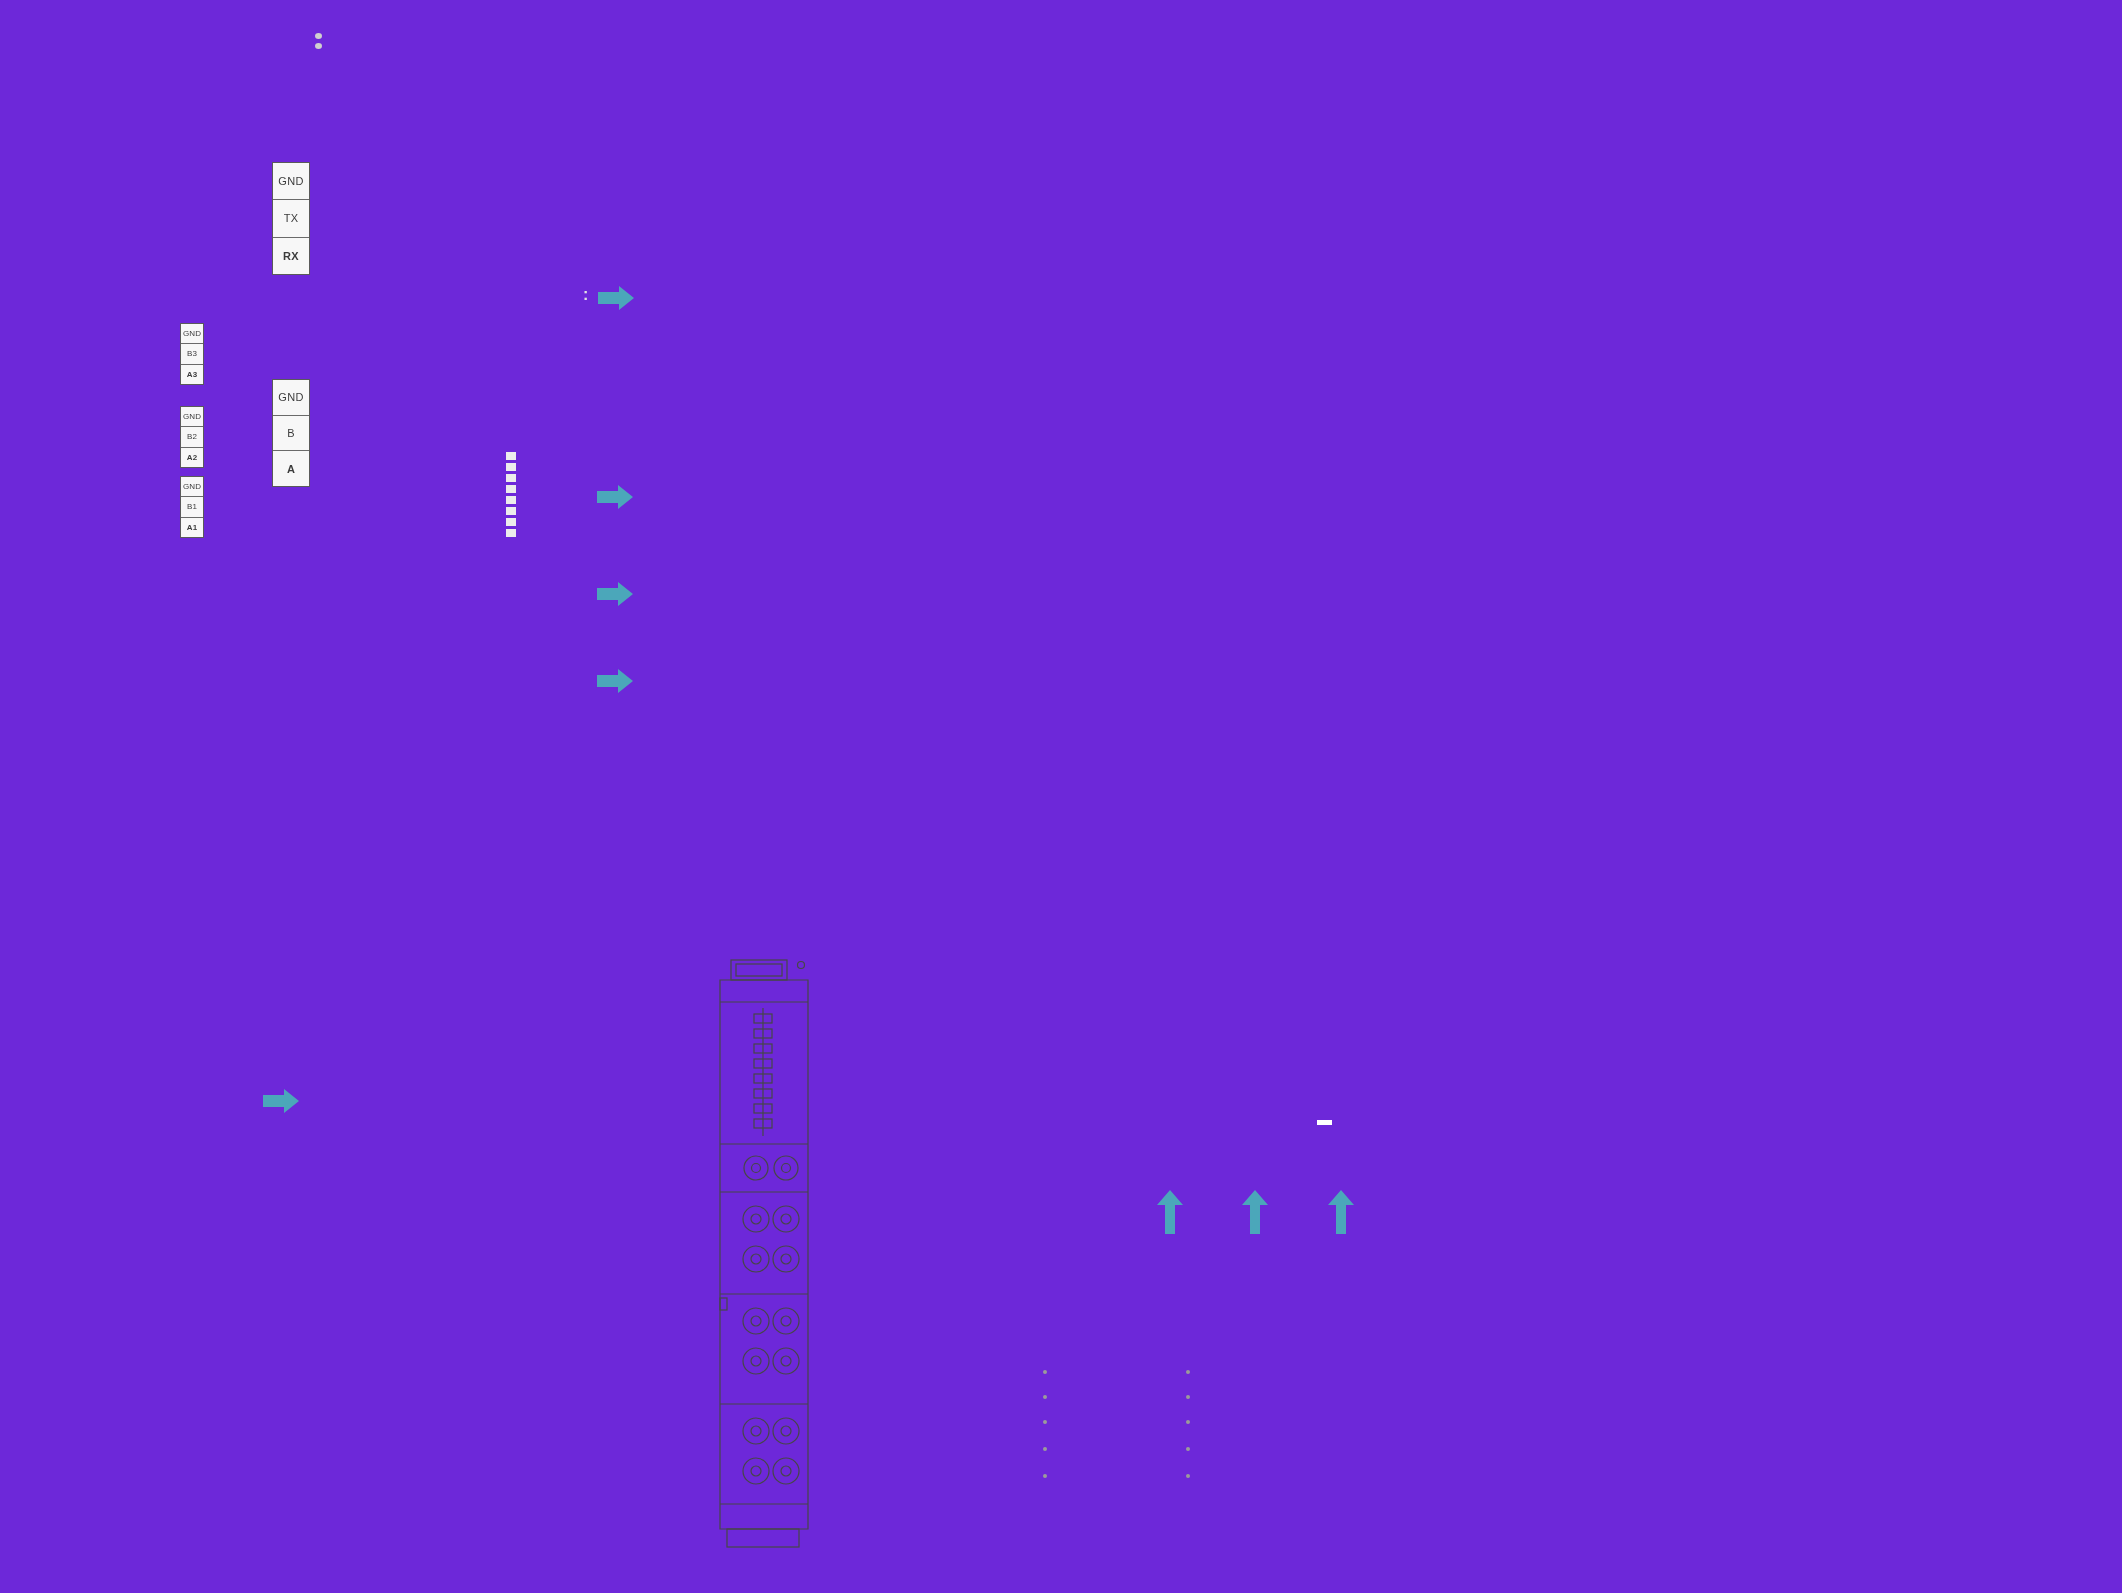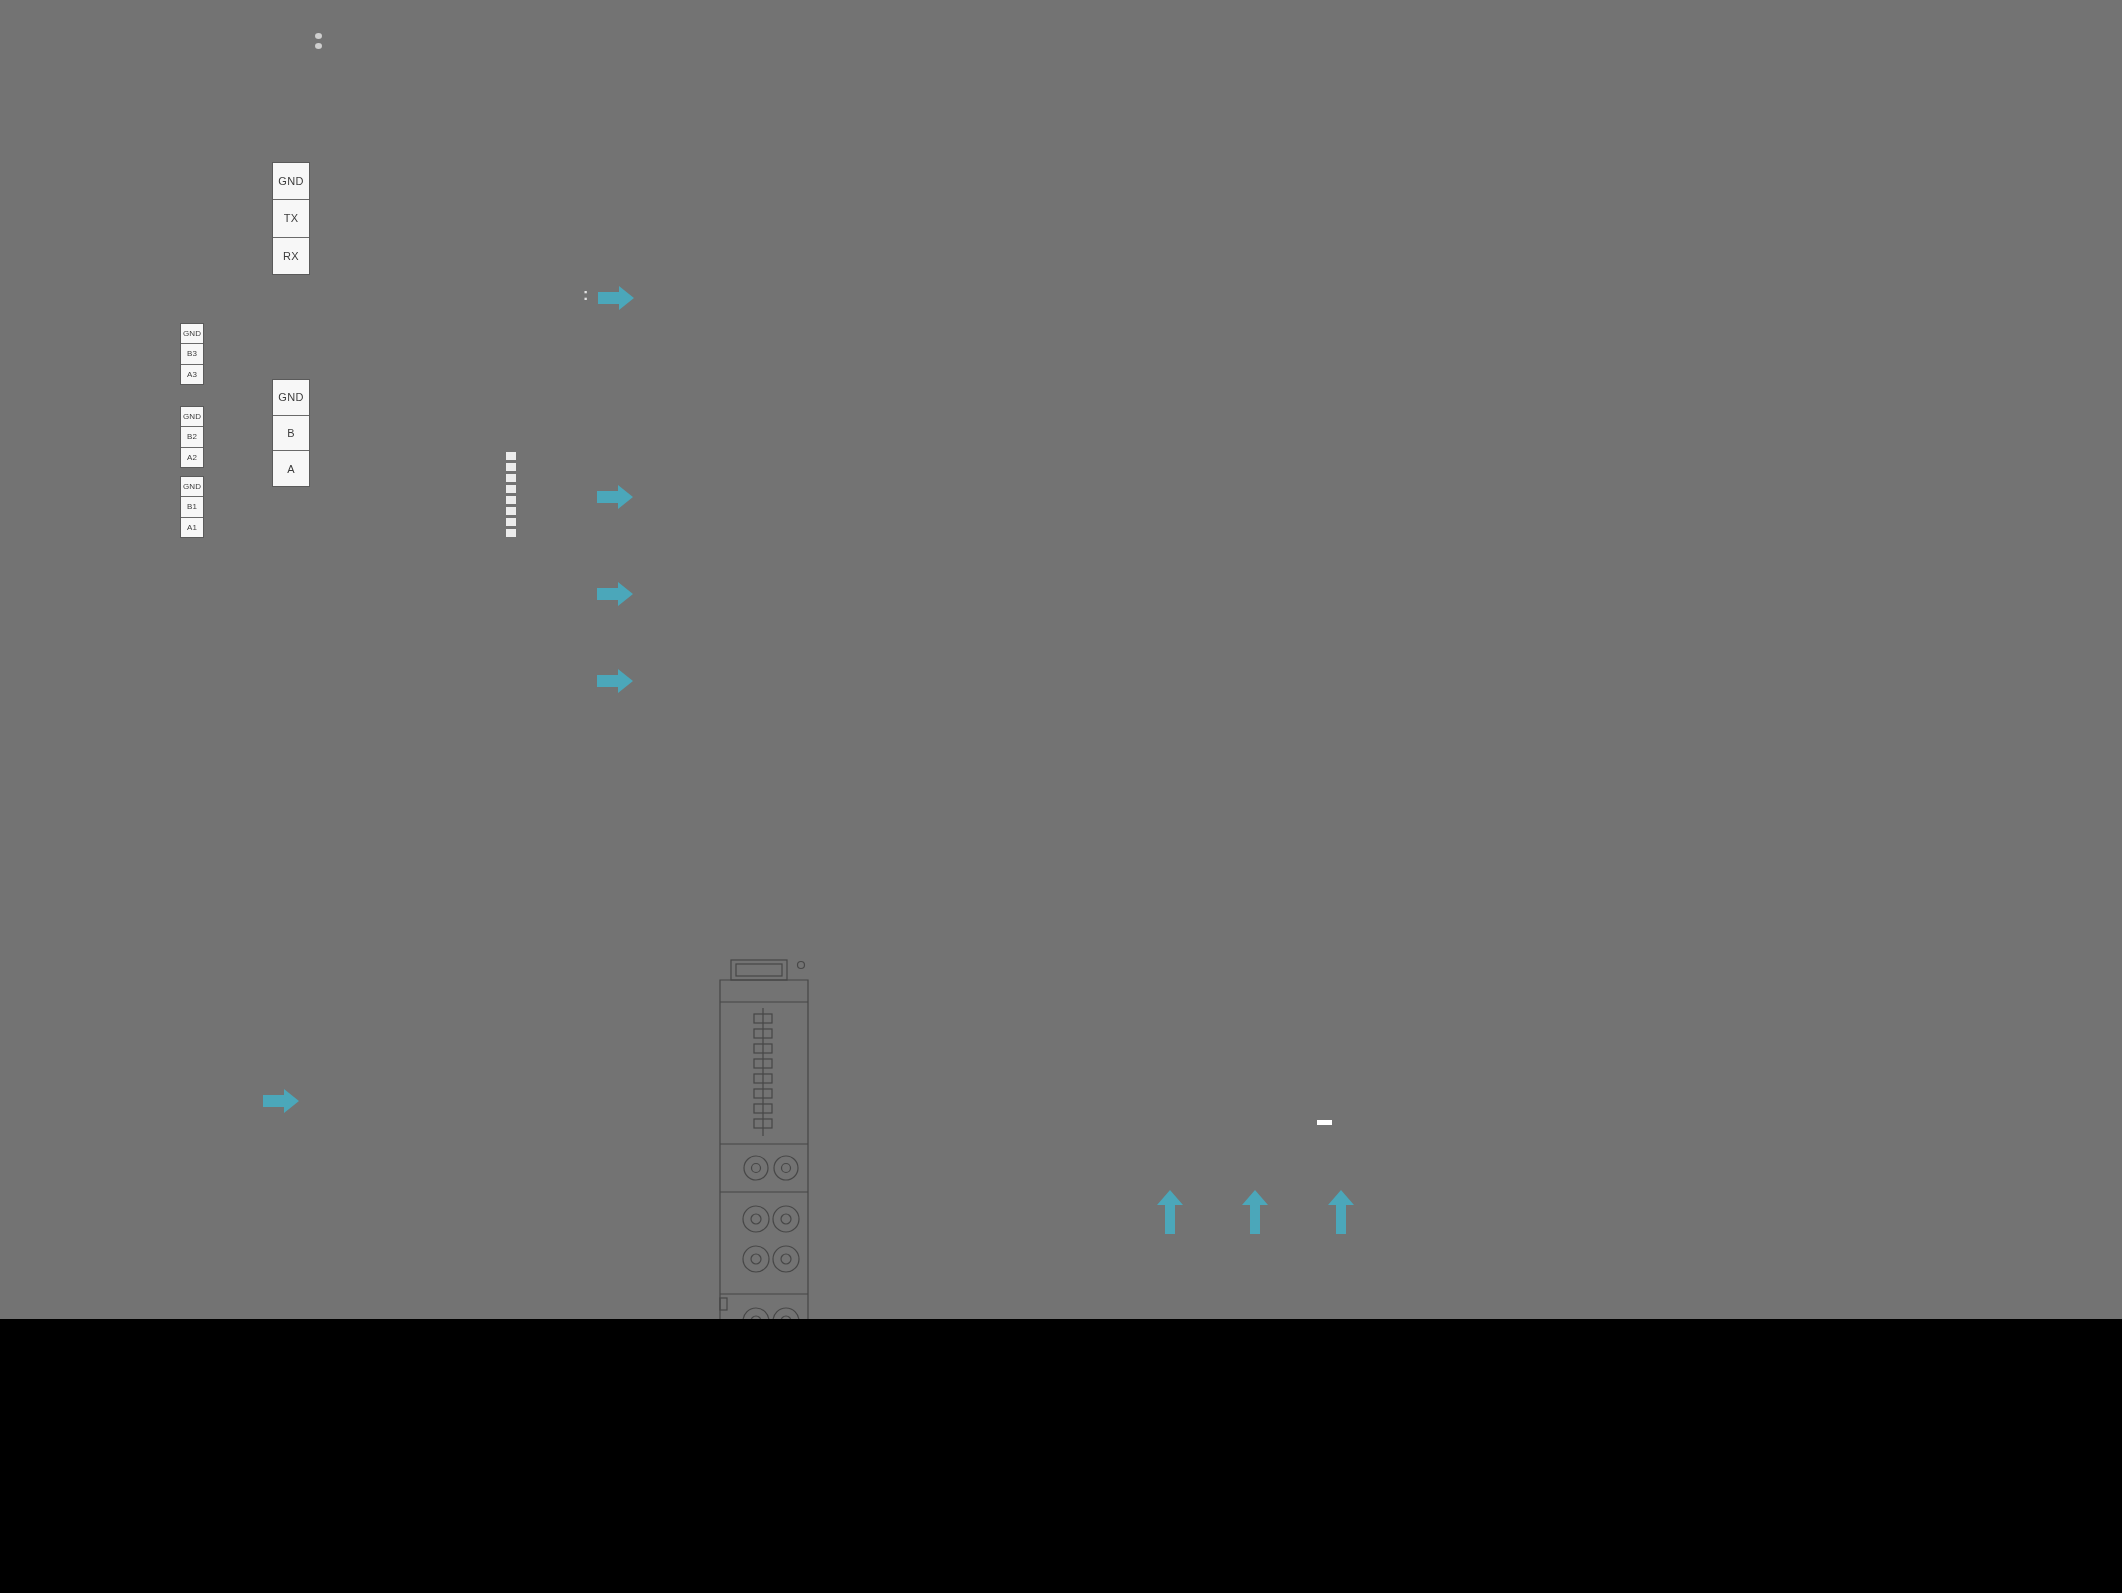--- a/index.html
+++ b/index.html
@@ -1,30 +1,30 @@
 <!DOCTYPE html>
 <html><head>
 <meta charset="utf-8">
 <style>
   html,body{margin:0;padding:0;background:#000;}
   body{width:2122px;height:1593px;}
   #canvas{
-    position:relative;width:2122px;height:1319px;background:#737373;
+    position:relative;width:2122px;height:1593px;background:#6d28d9;
     overflow:hidden;font-family:"Liberation Sans",sans-serif;
   }
   .abs{position:absolute;}
   .pinbox{
     position:absolute;display:flex;flex-direction:column;
     background:#f7f7f7;border:1px solid #5a5a5a;box-sizing:border-box;
   }
   .pinbox .cell{
     flex:1;display:flex;align-items:center;justify-content:center;
     color:#3c3c3c;border-bottom:1px solid #6a6a6a;
   }
-  .pinbox .cell:last-child{border-bottom:none;}
+  .pinbox .cell:last-child{border-bottom:none;font-weight:bold;}
   .pinbox.large .cell{font-size:11px;letter-spacing:.3px;}
   .pinbox.small .cell{font-size:8px;letter-spacing:.1px;}
   .contact-strip{position:absolute;display:flex;flex-direction:column;gap:3px;}
   .contact-strip .seg{width:10px;height:8px;background:#ececec;}
   .arrow{position:absolute;display:block;}
   .dotmark{position:absolute;width:4px;height:4px;border-radius:50%;background:#9b9b9b;}
   .vdots{position:absolute;}
   .vdots span{display:block;width:7px;height:6px;border-radius:50%;background:#cfcfcf;margin-bottom:4px;}
   .colon{position:absolute;color:#e2e2e2;font-size:16px;font-weight:bold;line-height:1;}
   .dash{position:absolute;background:#ffffff;width:15px;height:5px;}

